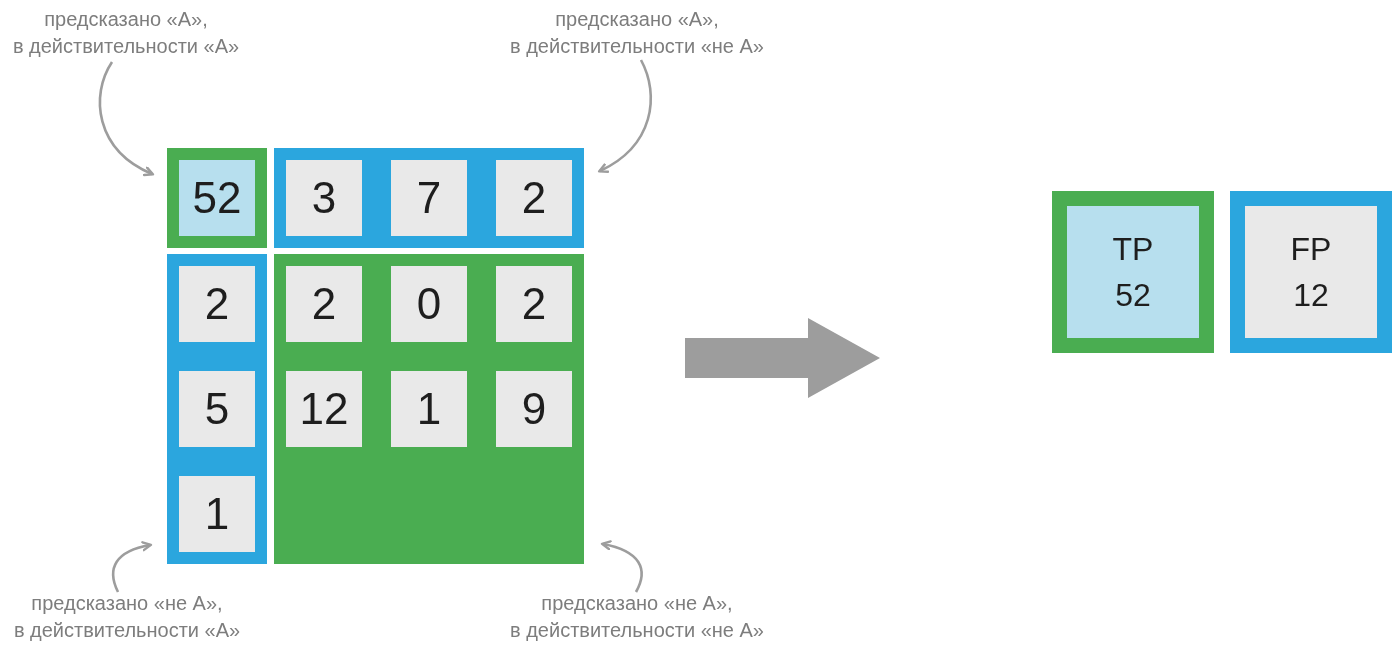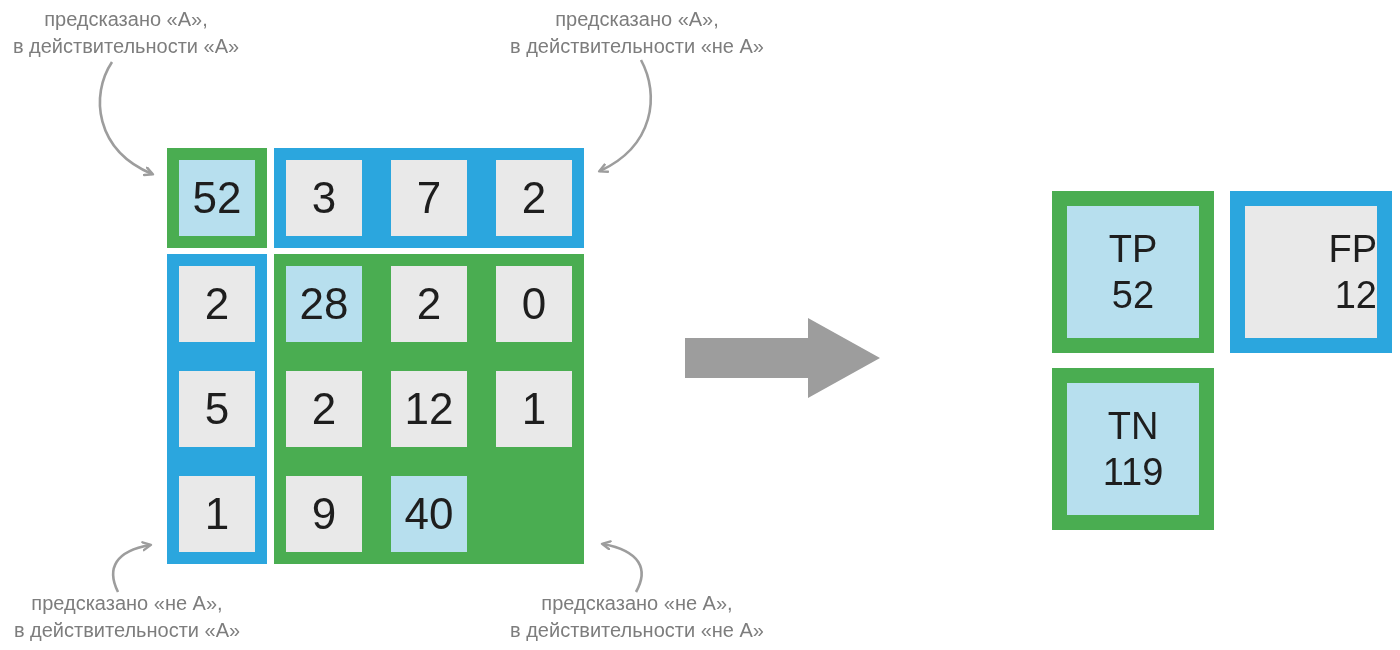--- a/index.html
+++ b/index.html
@@ -66,25 +66,25 @@
     position:absolute;left:1052px;top:191px;
     display:grid;
     grid-template-columns:162px 162px;
     grid-template-rows:162px 162px;
     column-gap:16px;row-gap:15px;
   }
   .sumbox{
     box-sizing:border-box;
     display:flex;flex-direction:column;
     align-items:center;justify-content:center;
-    font-size:38px;line-height:46px;
+    font-size:32px;line-height:46px;
     color:var(--number-text);
   }
   .sumbox.green{border:15px solid var(--green);background:var(--highlight-cell);}
-  .sumbox.blue{border:15px solid var(--blue);background:var(--neutral-cell);align-items:flex-end;}
+  .sumbox.blue{border:15px solid var(--blue);background:var(--neutral-cell);}
 </style>
 </head>
 <body>
 
 <div class="canvas">
 
   <div class="note" style="left:126px;top:6px">
     <div>предсказано «А»,</div>
     <div>в действительности «А»</div>
   </div>
@@ -130,39 +130,33 @@
       <div class="cell">3</div>
       <div class="cell">7</div>
       <div class="cell">2</div>
     </div>
     <div class="box blue col3">
       <div class="cell">2</div>
       <div class="cell">5</div>
       <div class="cell">1</div>
     </div>
     <div class="box green grid9">
-      <div class="cell hl">28</div>
       <div class="cell">2</div>
       <div class="cell">0</div>
       <div class="cell">2</div>
       <div class="cell">12</div>
       <div class="cell">1</div>
       <div class="cell">9</div>
-      <div class="cell hl">40</div>
     </div>
   </div>
 
   <div class="summary">
     <div class="sumbox green">
       <div>TP</div>
       <div>52</div>
     </div>
     <div class="sumbox blue">
       <div>FP</div>
       <div>12</div>
     </div>
-    <div class="sumbox green">
-      <div>TN</div>
-      <div>119</div>
-    </div>
   </div>
 
 </div>
 
 </body></html>

